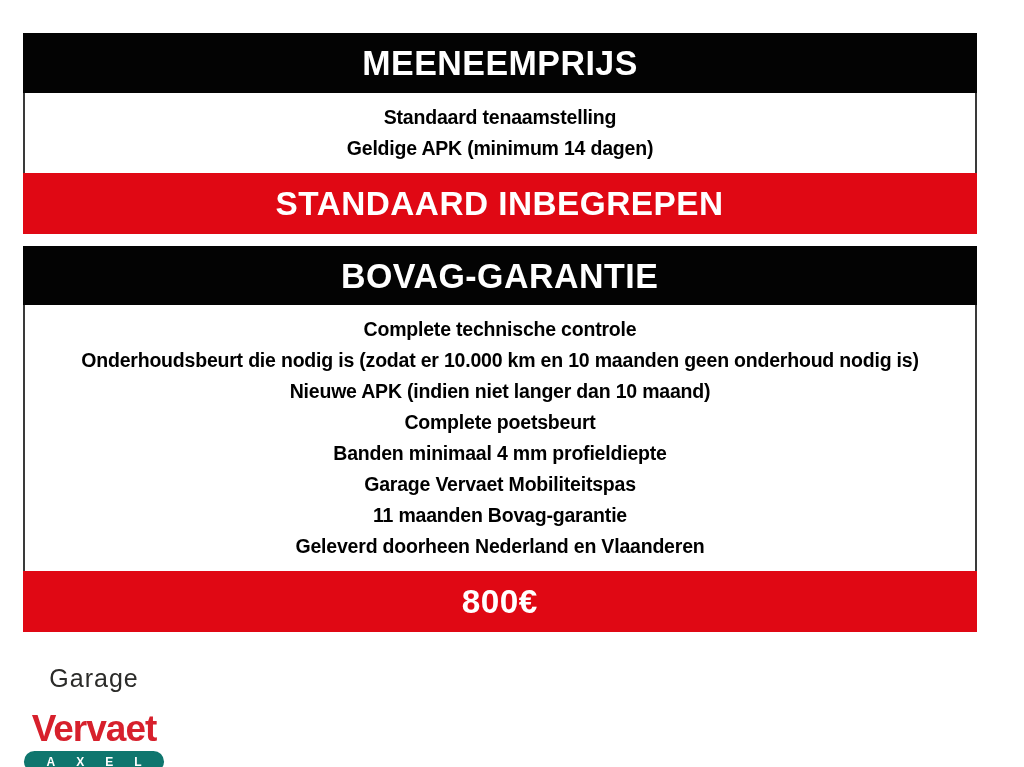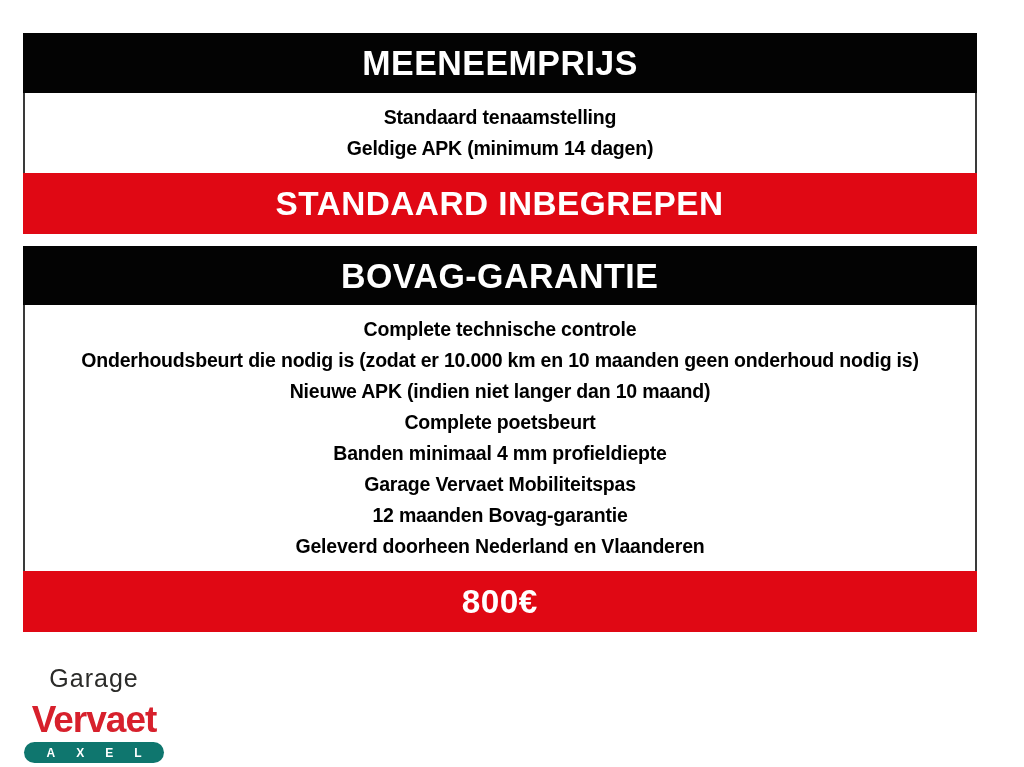--- a/index.html
+++ b/index.html
@@ -83,21 +83,21 @@
     color: #2b2b29;
     letter-spacing: 1px;
     line-height: 1.05;
   }
   .vv-name {
     font-size: 37px;
     font-weight: 700;
     color: #d7202c;
     line-height: 1.0;
     letter-spacing: -1px;
-    margin-top: 10px;
+    margin-top: 19px;
   }
   .vv-axel {
     margin-top: 4px;
     background: #0f766e;
     border-radius: 11px;
     height: 21px;
     width: 140px;
     display: flex; align-items: center; justify-content: center;
   }
   .vv-axel span {
@@ -172,21 +172,21 @@
     <div class="panel-header h2">
       <span class="txt">BOVAG-GARANTIE</span>
     </div>
     <div class="panel-body">
       <div class="line">Complete technische controle</div>
       <div class="line">Onderhoudsbeurt die nodig is (zodat er 10.000 km en 10 maanden geen onderhoud nodig is)</div>
       <div class="line">Nieuwe APK (indien niet langer dan 10 maand)</div>
       <div class="line">Complete poetsbeurt</div>
       <div class="line">Banden minimaal 4 mm profieldiepte</div>
       <div class="line">Garage Vervaet Mobiliteitspas</div>
-      <div class="line">12 maanden Bovag-garantie</div>
+      <div class="line">11 maanden Bovag-garantie</div>
       <div class="line">Geleverd doorheen Nederland en Vlaanderen</div>
     </div>
     <div class="banner">
       <span class="txt">800€</span>
     </div>
   </div>
 
   <div class="footer">
 
     <div class="vervaet-logo">

